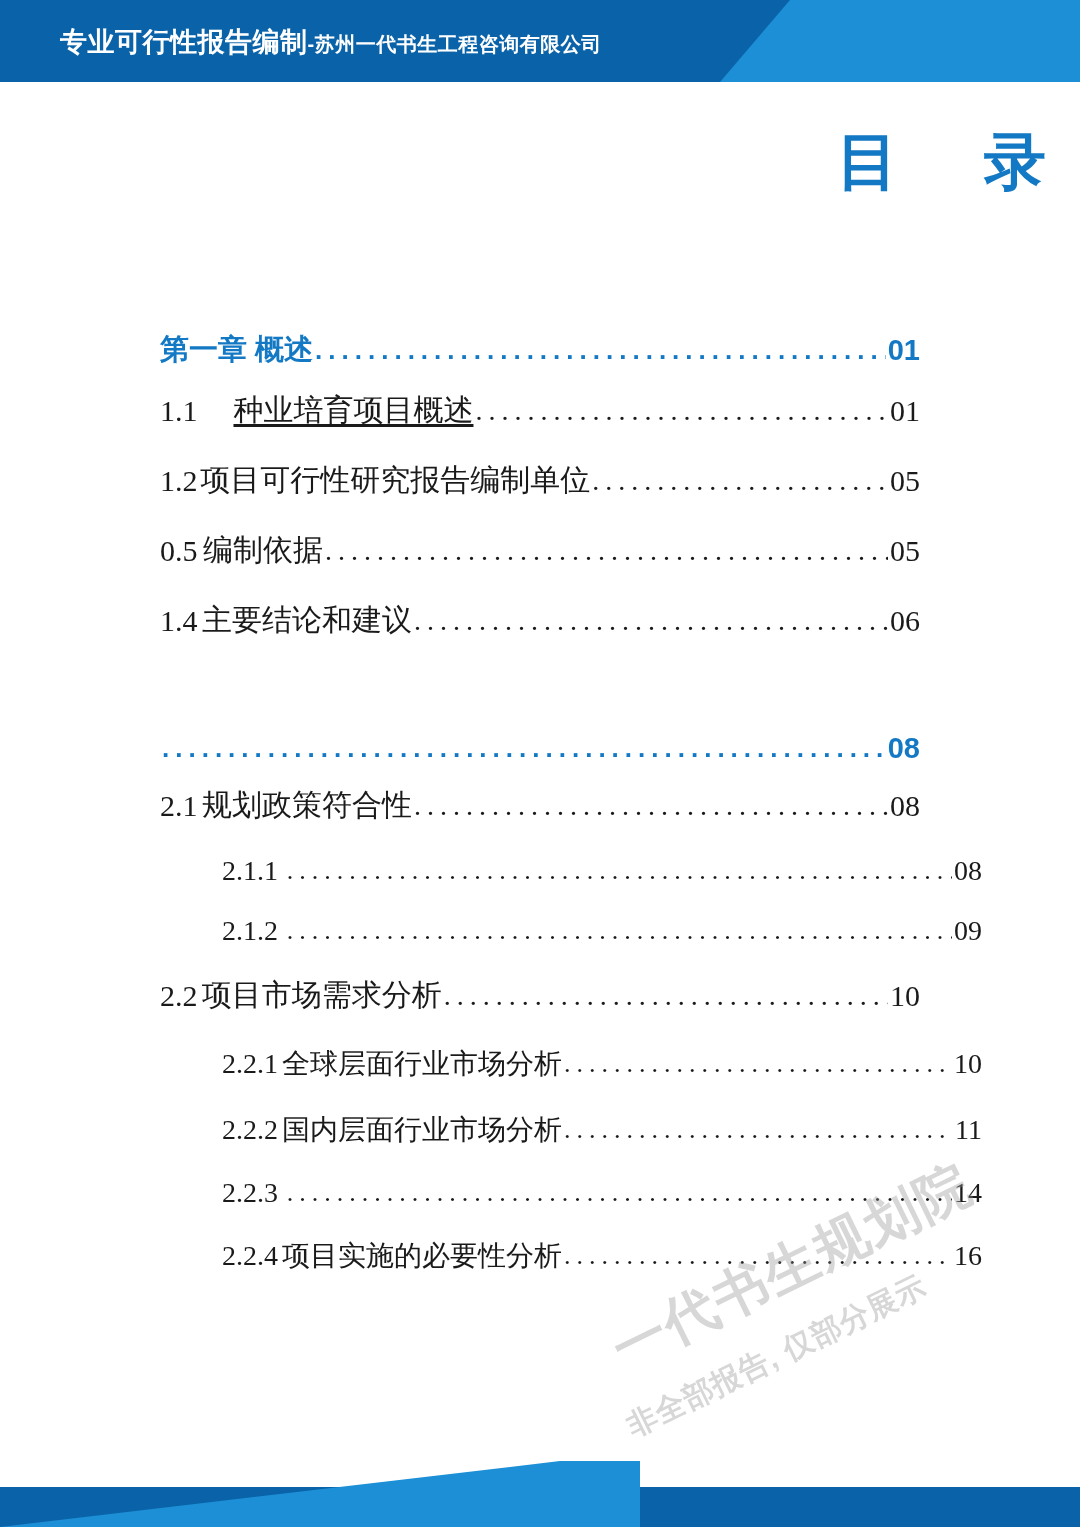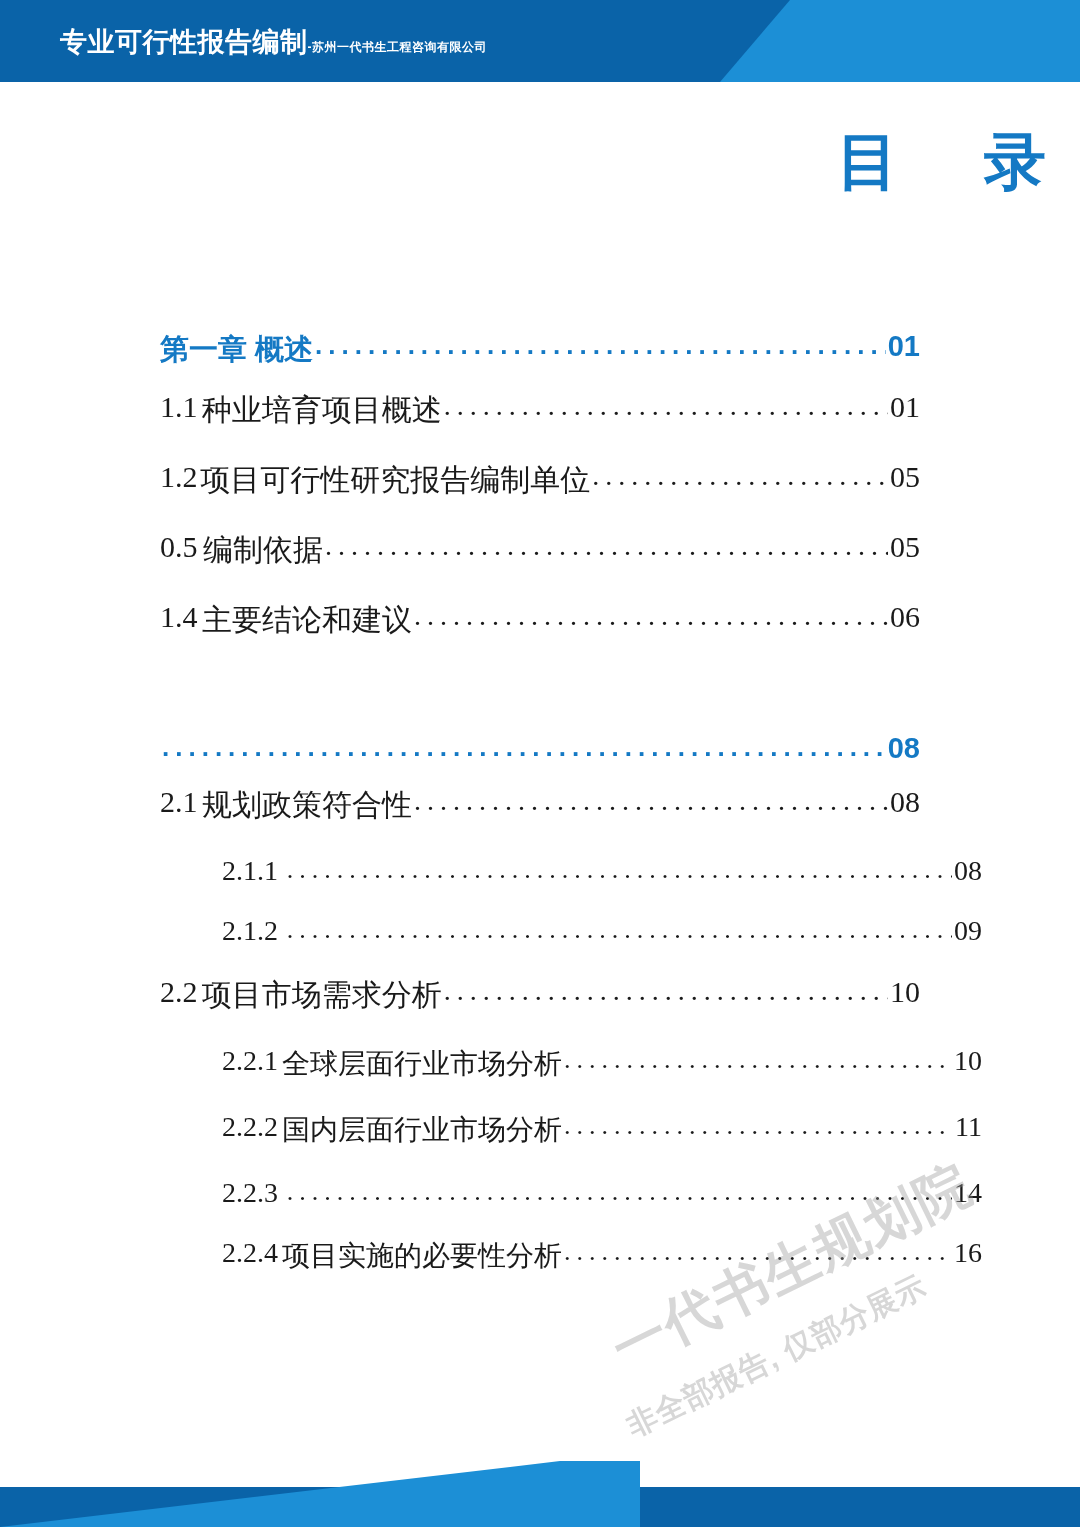--- a/index.html
+++ b/index.html
@@ -44,21 +44,21 @@
     left: 60px;
     top: 24px;
     color: #ffffff;
     font-family: "Liberation Sans", sans-serif;
     font-weight: bold;
     font-size: 27px;
     letter-spacing: 0.5px;
     white-space: nowrap;
   }
   .header-title .sub {
-    font-size: 12px;
+    font-size: 20px;
     font-weight: bold;
   }
 
   
   .page-title {
     position: absolute;
     top: 120px;
     left: 0;
     width: 1080px;
     text-align: right;
@@ -72,21 +72,21 @@
 
   
   .toc {
     position: absolute;
     top: 330px;
     left: 160px;
     width: 760px;
   }
   .toc-row {
     display: flex;
-    align-items: flex-start;
+    align-items: center;
     width: 100%;
     white-space: nowrap;
   }
   .toc-label {
     flex: 0 0 auto;
   }
   .dots {
     flex: 1 1 auto;
     overflow: hidden;
     white-space: nowrap;
@@ -122,21 +122,21 @@
     font-size: 28px;
     color: #1a1a1a;
     margin-bottom: 28px;
     padding-left: 62px;
     margin-top: 8px;
   }
   .subsection .dots { font-size: 26px; }
 
   .num-gap { display: inline-block; width: 10px; }
 
-  .underline-text { text-underline-offset: 4px; }
+  .underline-text { text-decoration: underline; text-underline-offset: 4px; margin-left: 32px; }
 
   .gap-block { height: 62px; }
 
   
   .watermark {
     position: absolute;
     left: 590px;
     top: 1090px;
     width: 430px;
     height: 340px;

